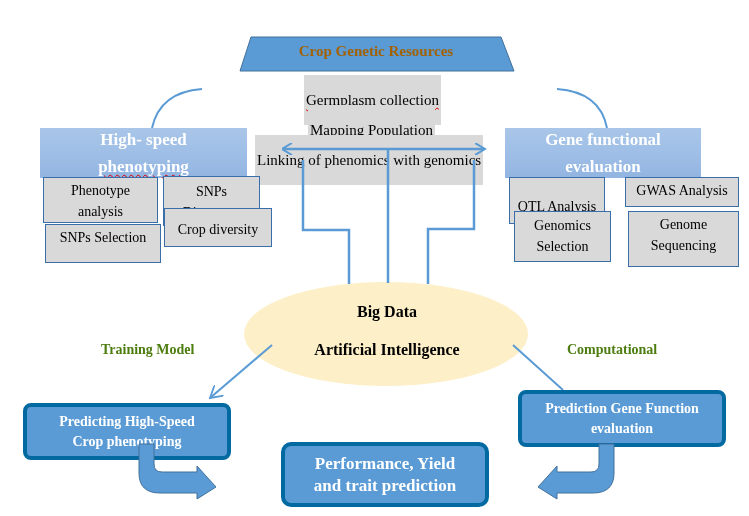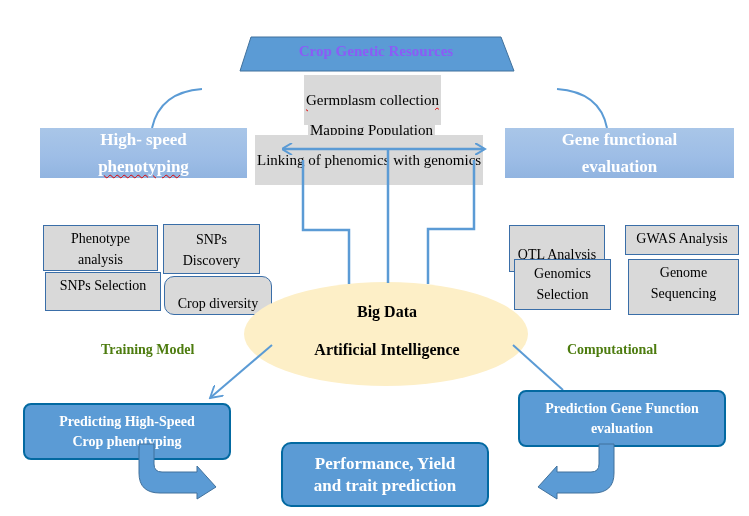--- a/index.html
+++ b/index.html
@@ -1,25 +1,25 @@
 <!DOCTYPE html>
 <html><head>
 <meta charset="utf-8">
 <style>
   html, body { margin:0; padding:0; background:#ffffff; }
   body { width:749px; height:516px; position:relative; overflow:hidden; font-family:"Liberation Serif", serif; }
   svg.overlay { position:absolute; left:0; top:0; width:749px; height:516px; }
-  .trap-label { position:absolute; left:240px; top:37px; width:272px; height:28px; display:flex; align-items:center; justify-content:center; color:#8b5cf6; font-weight:bold; font-size:15px; }
+  .trap-label { position:absolute; left:240px; top:37px; width:272px; height:28px; display:flex; align-items:center; justify-content:center; color:#a16207; font-weight:bold; font-size:15px; }
   .hl { position:absolute; background:#d9d9d9; color:#000; font-size:15px; line-height:18px; padding:16px 2px; white-space:nowrap; }
   .hdr { position:absolute; background:linear-gradient(#a9c6e8,#9dbde6 60%,#91b4e0); color:#fff; font-weight:bold; font-size:17px; text-align:center; line-height:21px; display:flex; flex-direction:column; justify-content:center;gap:6px; }
-  .gbox { position:absolute; background:#d9d9d9; border:1px solid #3a6ea8; box-sizing:border-box; font-size:14px; text-align:center; line-height:21px; color:#000;margin-top:48px; }
+  .gbox { position:absolute; background:#d9d9d9; border:1px solid #3a6ea8; box-sizing:border-box; font-size:14px; text-align:center; line-height:21px; color:#000; }
   .ellipse { position:absolute; left:244px; top:282px; width:284px; height:104px; border-radius:50%; background:#fdefc7; }
   .etext { position:absolute; font-weight:bold; font-size:16px; color:#000; text-align:center; }
   .side-lbl { position:absolute; font-weight:bold; font-size:14px; color:#4d7c0f; }
-  .rbox { position:absolute; background:#5b9bd5; border:2px solid #0369a1; border-radius:8px; box-sizing:border-box; color:#fff; font-weight:bold; text-align:center; display:flex; flex-direction:column; justify-content:center; }
+  .rbox { position:absolute; background:#5b9bd5; border:4px solid #0369a1; border-radius:8px; box-sizing:border-box; color:#fff; font-weight:bold; text-align:center; display:flex; flex-direction:column; justify-content:center; }
   .squig { text-decoration: underline wavy #e00000; text-decoration-thickness:1px; text-underline-offset:2px; }
 </style>
 </head>
 <body>
 
 <svg class="overlay" viewBox="0 0 749 516">
   <defs>
     <marker id="ah" markerWidth="10" markerHeight="10" refX="8" refY="5" orient="auto" markerUnits="userSpaceOnUse">
       <path d="M0,0 L9,5 L0,10" fill="none" stroke="#5b9bd5" stroke-width="2"></path>
     </marker>
@@ -38,37 +38,37 @@
 
 <div class="hl" style="left:304px; top:75px;"><span class="squig">Germplasm collection</span></div>
 <div class="hl" style="left:308px; top:105px;">Mapping Population</div>
 <div class="hl" style="left:255px; top:135px;">Linking of phenomics with genomics</div>
 
 <div class="hdr" style="left:40px; top:128px; width:207px; height:50px;">
   <span>High- speed</span>
   <span class="squig">phenotyping</span>
 </div>
 
-<div class="hdr" style="left:505px; top:128px; width:229px; height:50px;">
+<div class="hdr" style="left:505px; top:128px; width:196px; height:50px;">
   <span>Gene functional</span>
   <span>evaluation</span>
 </div>
 
 <div class="gbox" style="left:43px; top:177px; width:115px; height:46px; padding-top:2px;">
   <div>Phenotype</div>
   <div>analysis</div>
 </div>
 <div class="gbox" style="left:163px; top:176px; width:97px; height:50px; padding-top:4px;">
   <div>SNPs</div>
   <div>Discovery</div>
 </div>
 <div class="gbox" style="left:45px; top:224px; width:116px; height:39px; padding-top:2px;">
   <div>SNPs Selection</div>
 </div>
-<div class="gbox" style="left:164px; top:228px; width:108px; height:39px; padding-top:16px;border-radius:10px;">
+<div class="gbox" style="left:164px; top:208px; width:108px; height:39px; padding-top:10px;">
   <div>Crop diversity</div>
 </div>
 
 <div class="gbox" style="left:509px; top:177px; width:96px; height:47px; padding-top:18px;">
   <div>QTL Analysis</div>
 </div>
 <div class="gbox" style="left:625px; top:177px; width:114px; height:30px; padding-top:2px;">
   <div>GWAS Analysis</div>
 </div>
 <div class="gbox" style="left:514px; top:211px; width:97px; height:51px; padding-top:3px;">

